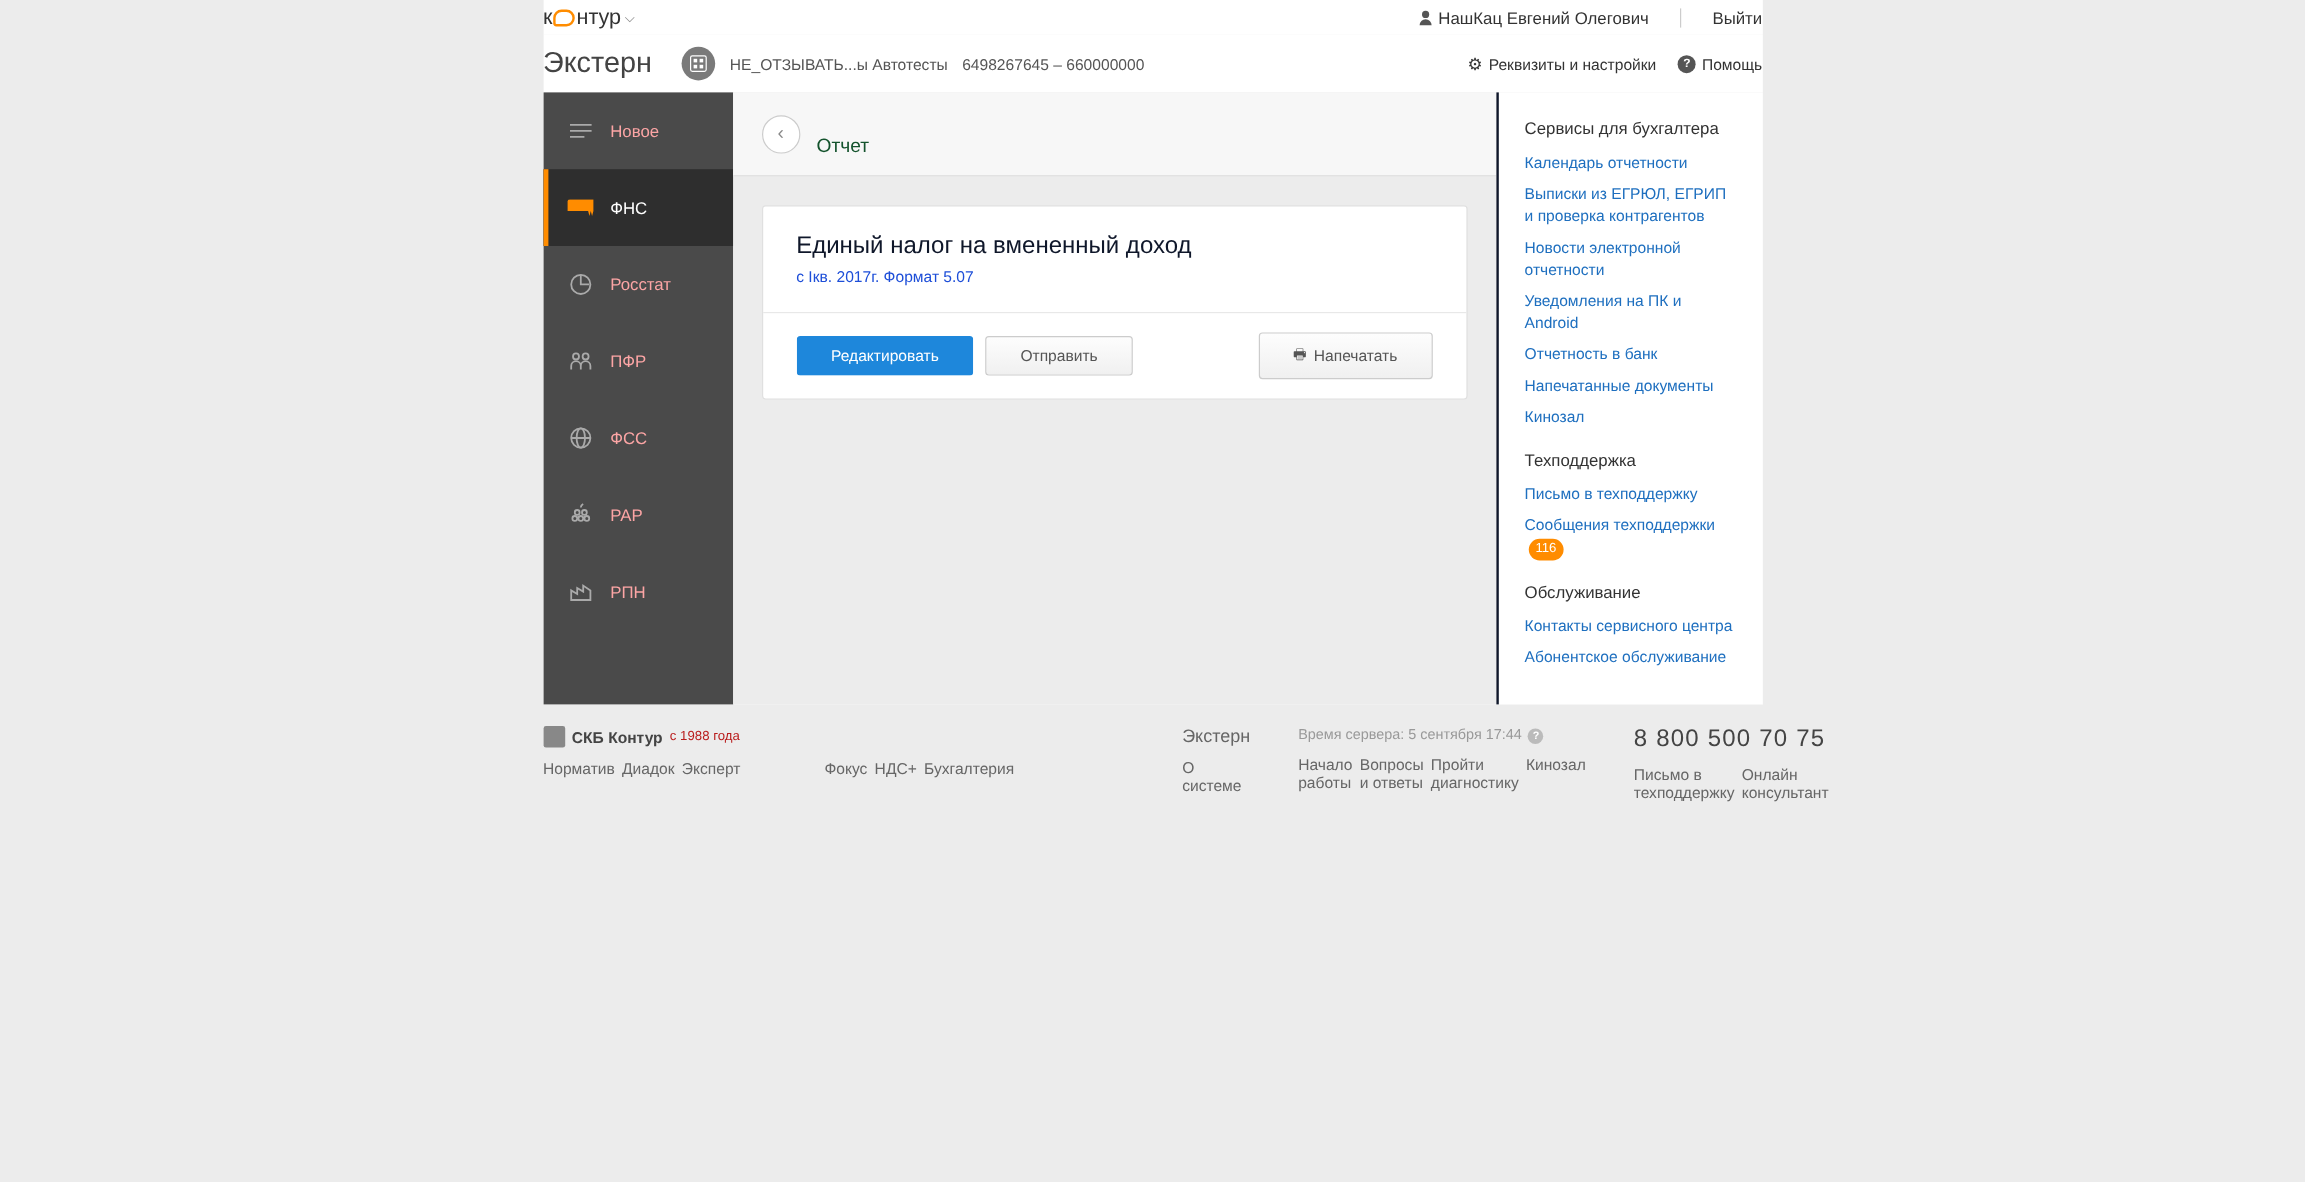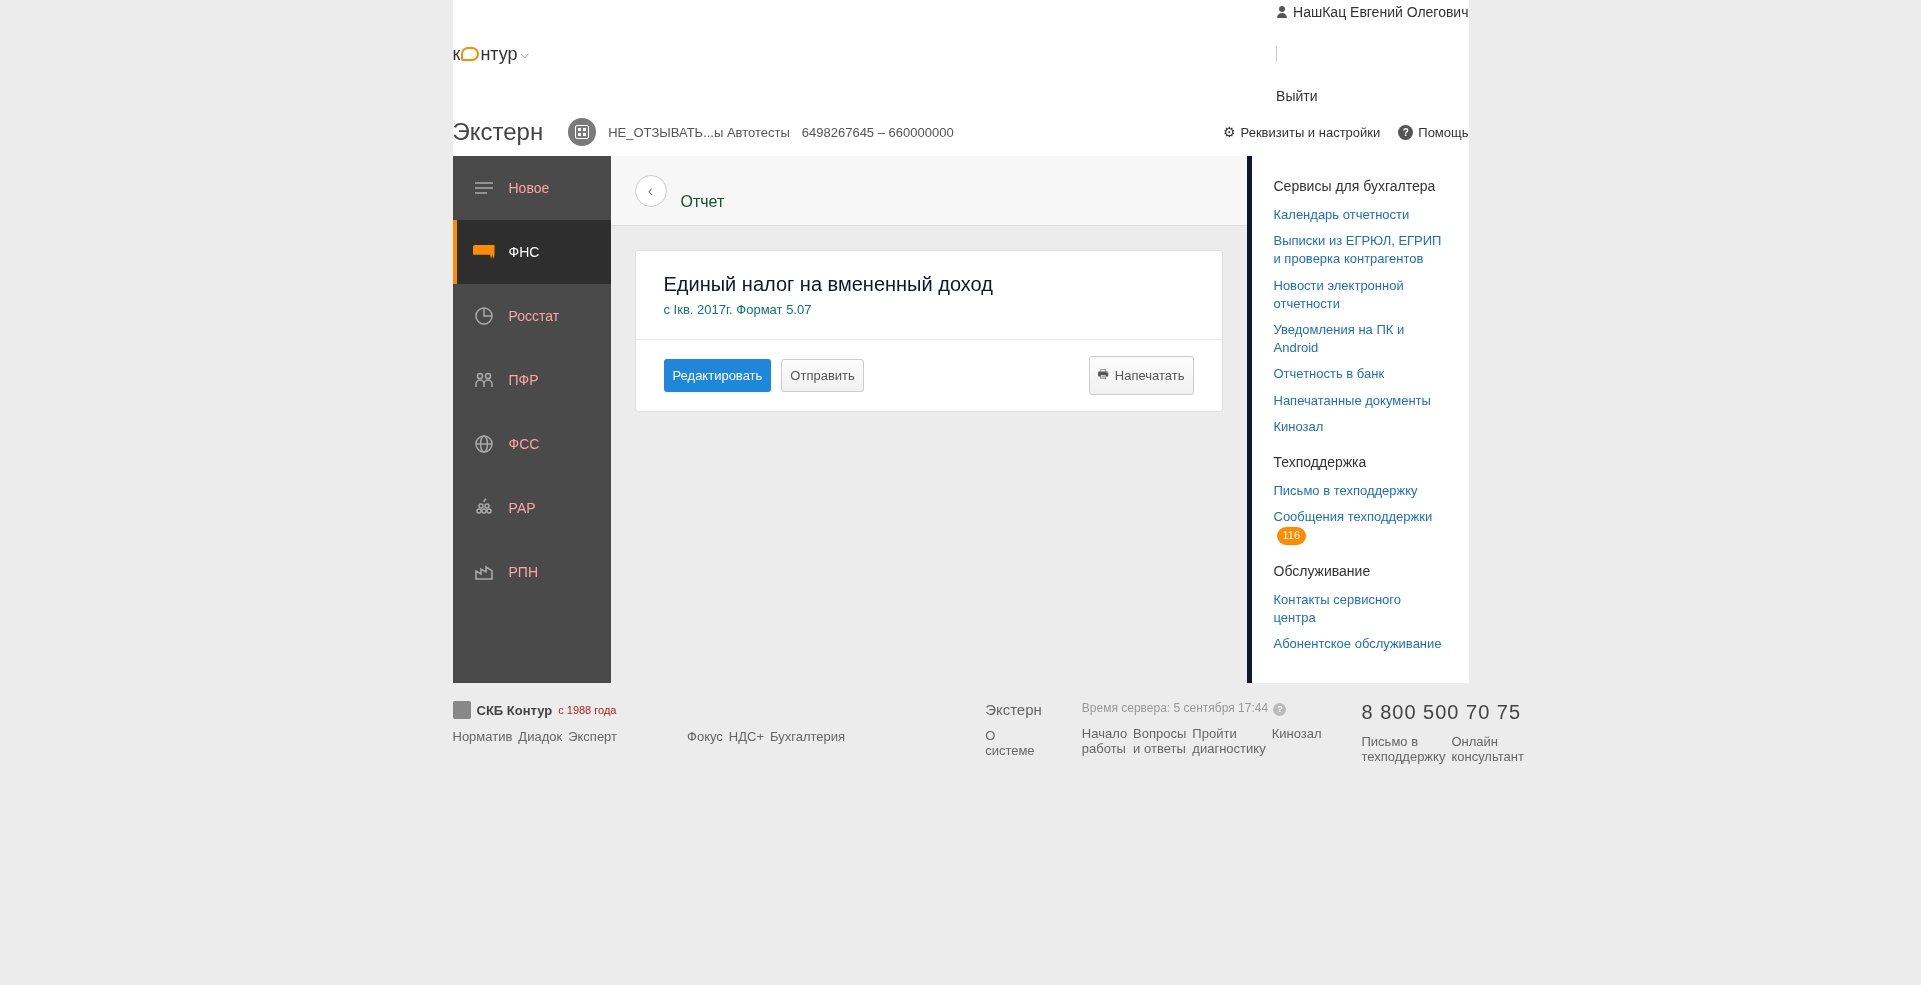--- a/index.html
+++ b/index.html
@@ -4,21 +4,21 @@
   <style>
     * { margin: 0; padding: 0; box-sizing: border-box; }
     body { font-family: Arial, sans-serif; background: #ececec; font-size: 14px; color: #333; }
     
     .wrapper { max-width: 1016px; margin: 0 auto; }
     
     
     .topbar { background: #fff; padding: 4px 0; display: flex; align-items: center; }
     .logo-kontur { display: flex; align-items: center; font-size: 18px; margin-left: 0; }
     .logo-cloud { display: inline-block; width: 18px; height: 14px; border: 2px solid #ff8c00; border-radius: 8px 8px 8px 3px; margin: 0 1px; position: relative; }
-    .topbar-right { margin-left: auto; display: flex; align-items: flex-start; gap: 26px; flex-direction: column; }
+    .topbar-right { margin-left: auto; display: flex; align-items: flex-start; gap: 26px; }
     .user-link { display: flex; align-items: center; gap: 5px; cursor: pointer; }
     .divider-v { width: 1px; height: 16px; background: #ccc; }
     .link-text { cursor: pointer; }
     
     
     .header-row { background: #fff; padding: 10px 0; display: flex; align-items: center; }
     .extern-title { font-size: 24px; color: #444; margin-right: 25px; }
     .org-icon { width: 28px; height: 28px; background: #7a7a7a; border-radius: 50%; display: flex; align-items: center; justify-content: center; margin-right: 12px; }
     .org-grid { display: grid; grid-template-columns: repeat(2, 3px); grid-template-rows: repeat(2, 3px); gap: 2px; }
     .org-grid span { background: #fff; }
@@ -44,29 +44,29 @@
     
     .content-wrap { flex: 1; display: flex; background: #ececec; }
     .content { flex: 1; }
     .content-header { background: #f7f7f7; border-bottom: 1px solid #ddd; padding: 14px 24px; display: flex; align-items: center; gap: 14px; }
     .back-btn { width: 32px; height: 32px; border: 1px solid #ccc; border-radius: 50%; background: #fff; display: flex; align-items: center; justify-content: center; cursor: pointer; color: #888; font-size: 16px; }
     .content-title { font-size: 16px; color: #14532d; margin-top: 23px; }
     
     .report-card { background: #fff; margin: 24px; border: 1px solid #e0e0e0; border-radius: 3px; }
     .report-body { padding: 22px 28px; border-bottom: 1px solid #e8e8e8; }
     .report-title { font-size: 20px; color: #0f172a; margin-bottom: 6px; }
-    .report-sub { font-size: 13px; color: #0f766e; }
+    .report-sub { font-size: 13px; color: #1d4ed8; }
     .report-actions { padding: 16px 28px; display: flex; align-items: center; gap: 10px; }
-    .btn { padding: 8px 8px; border-radius: 3px; font-size: 13px; cursor: pointer; border: 1px solid transparent; }
+    .btn { padding: 8px 28px; border-radius: 3px; font-size: 13px; cursor: pointer; border: 1px solid transparent; }
     .btn-primary { background: #1e87db; color: #fff; }
     .btn-default { background: linear-gradient(#fdfdfd, #f0f0f0); border: 1px solid #ccc; color: #555; }
     .btn-print { margin-left: auto; display: flex; align-items: center; gap: 6px; }
     
     
-    .rightbar { width: 222px; background: #fff; padding: 22px 22px; border-left: 5px solid #0f172a; }
+    .rightbar { width: 222px; background: #fff; padding: 22px 22px; border-left: 2px solid #0f172a; }
     .rightbar h4 { font-size: 14px; font-weight: normal; color: #333; margin-bottom: 12px; margin-top: 18px; }
     .rightbar h4:first-child { margin-top: 0; }
     .rightbar a { display: block; color: #1e6fbf; font-size: 13px; margin-bottom: 8px; cursor: pointer; line-height: 1.4; }
     .badge { display: inline-block; background: #ff8c00; color: #fff; padding: 1px 6px; border-radius: 9px; font-size: 11px; margin-left: 3px; }
     
     
     .footer { padding: 18px 0 40px; display: flex; gap: 40px; color: #666; font-size: 13px; }
     .footer-col { display: flex; flex-direction: row; gap: 6px; }
     .footer-logo { display: flex; align-items: center; gap: 6px; margin-bottom: 10px; }
     .footer-logo-mark { width: 18px; height: 18px; background: #888; border-radius: 2px; position: relative; }

